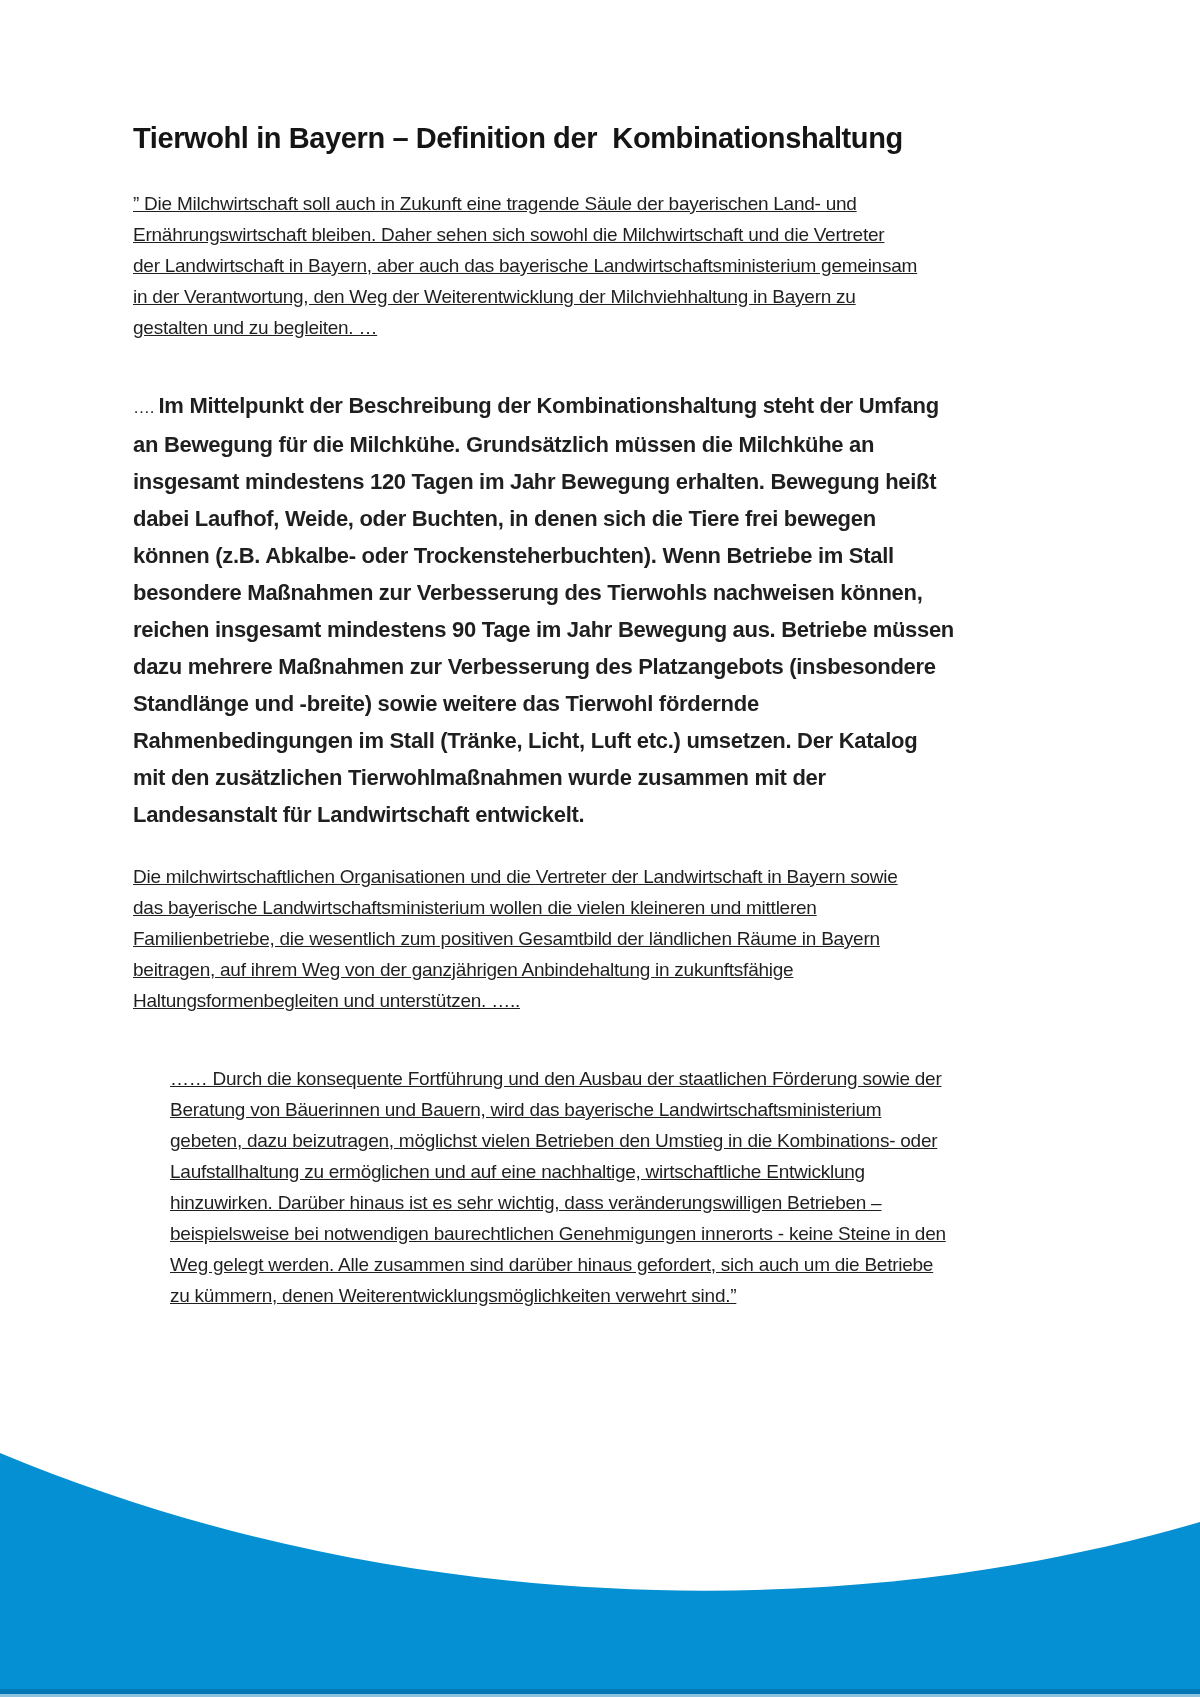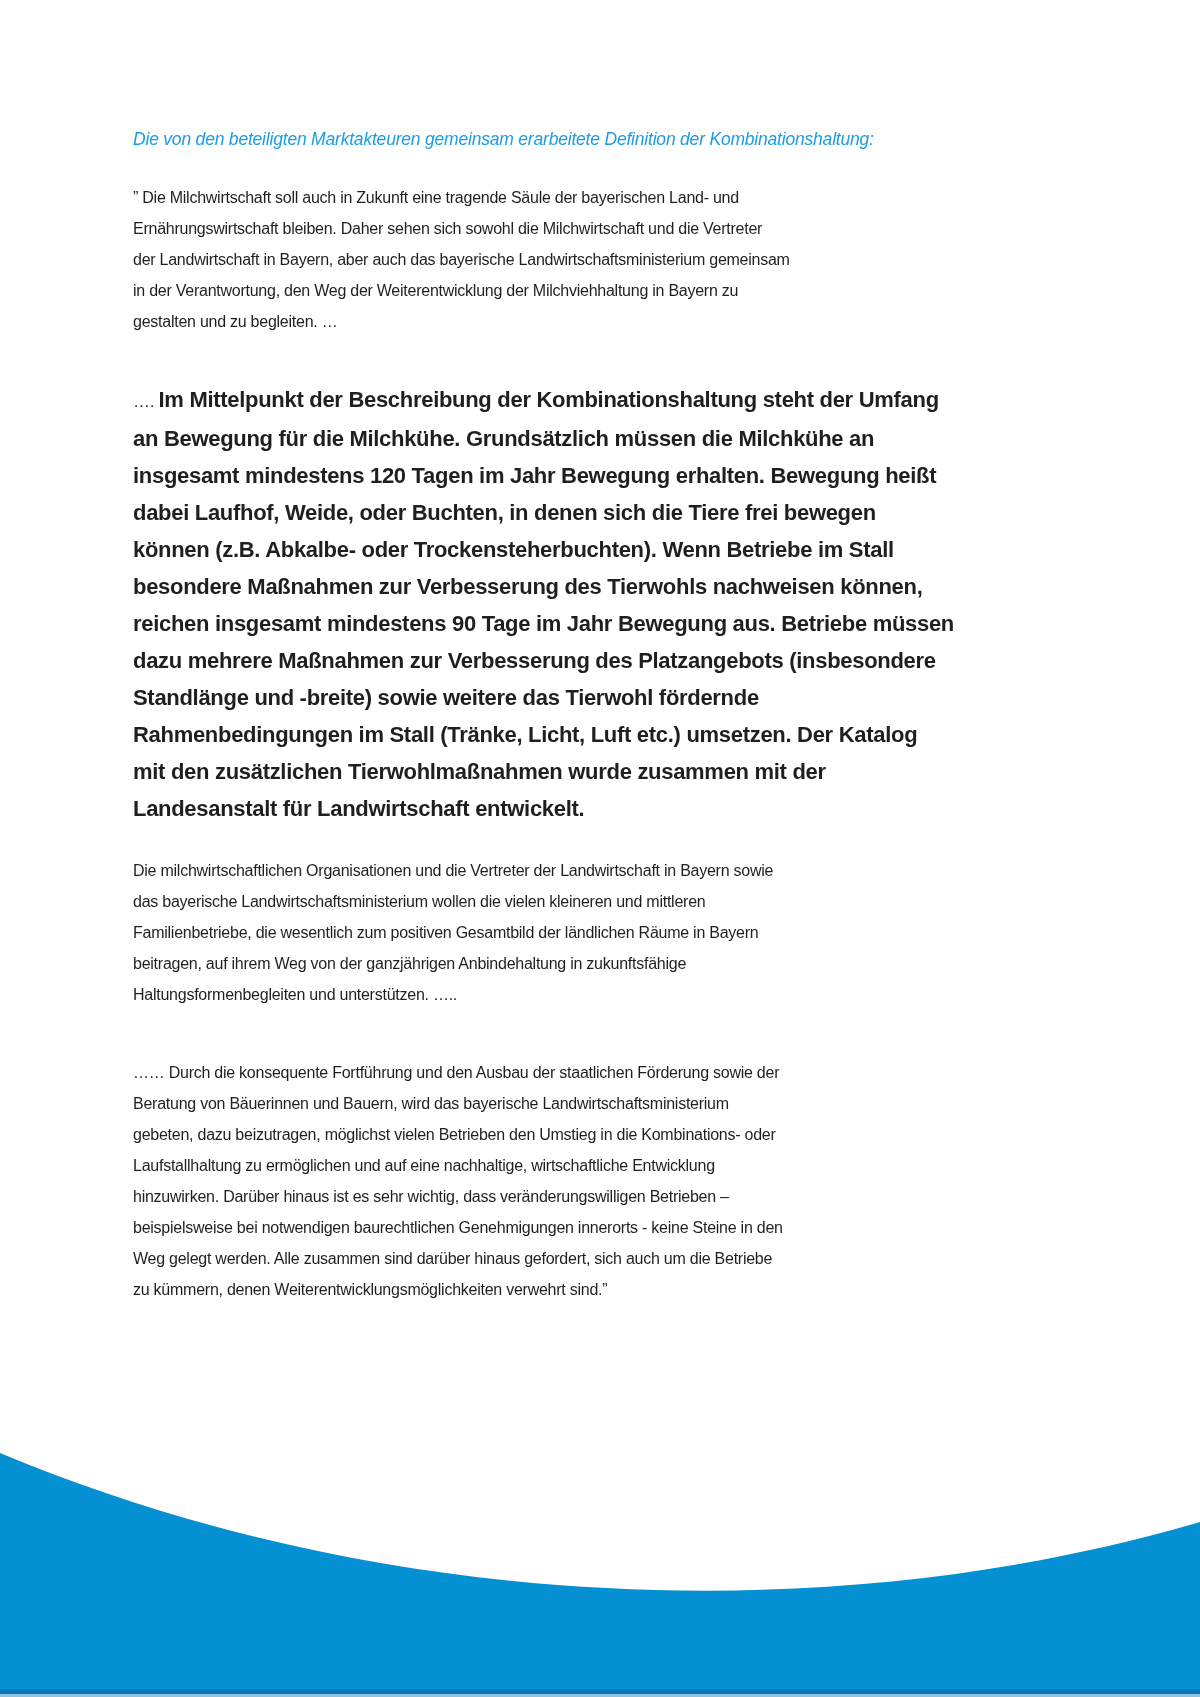--- a/index.html
+++ b/index.html
@@ -34,37 +34,38 @@
     font-style: italic;
     color: #199de3;
     letter-spacing: -0.2px;
     white-space: pre;
   }
   .para {
     white-space: pre-line;
     letter-spacing: -0.25px;
   }
   .para-regular {
-    font-size: 16px;
+    font-size: 19px;
     line-height: 31px;
+    text-decoration: underline;
   }
   .p1 { margin-top: 30px; }
   .p2 {
     margin-top: 44px;
     font-size: 22px;
     line-height: 37px;
     font-weight: 700;
     letter-spacing: -0.3px;
   }
   .p2-lead {
     font-weight: 400;
     font-size: 17px;
   }
   .p3 { margin-top: 28px; }
-  .p4 { margin-top: 47px; }
+  .p4 { margin-top: 47px; margin-left: 37px; }
 
   .wave {
     position: absolute;
     left: 0;
     bottom: 0;
     width: 1200px;
     height: 244px;
     display: block;
   }
   .wave-edge-dark {
@@ -81,22 +82,22 @@
     right: 0;
     bottom: 0;
     height: 3px;
     background: #8ec2de;
   }
 </style>
 </head>
 <body>
 
 <div class="content">
+  <h1 class="doc-title">Tierwohl in Bayern – Definition der  Kombinationshaltung</h1>
 
-  <div class="doc-subtitle">Die von den beteiligten Marktakteuren gemeinsam erarbeitete Definition der Kombinationshaltung:</div>
 
   <div class="para para-regular p1">” Die Milchwirtschaft soll auch in Zukunft eine tragende Säule der bayerischen Land- und
 Ernährungswirtschaft bleiben. Daher sehen sich sowohl die Milchwirtschaft und die Vertreter
 der Landwirtschaft in Bayern, aber auch das bayerische Landwirtschaftsministerium gemeinsam
 in der Verantwortung, den Weg der Weiterentwicklung der Milchviehhaltung in Bayern zu
 gestalten und zu begleiten. …</div>
 
   <div class="para p2"><span class="p2-lead">…. </span><span>Im Mittelpunkt der Beschreibung der Kombinationshaltung steht der Umfang
 an Bewegung für die Milchkühe. Grundsätzlich müssen die Milchkühe an
 insgesamt mindestens 120 Tagen im Jahr Bewegung erhalten. Bewegung heißt

